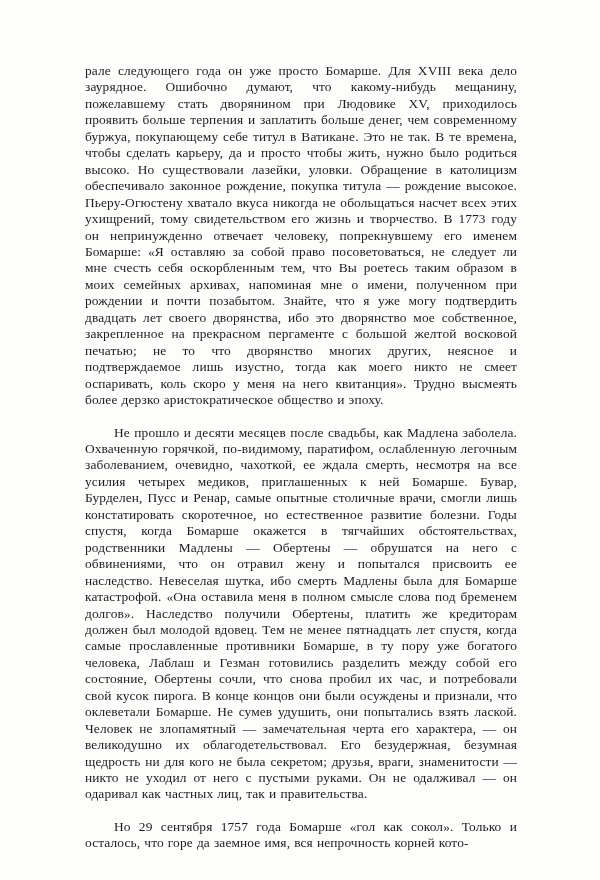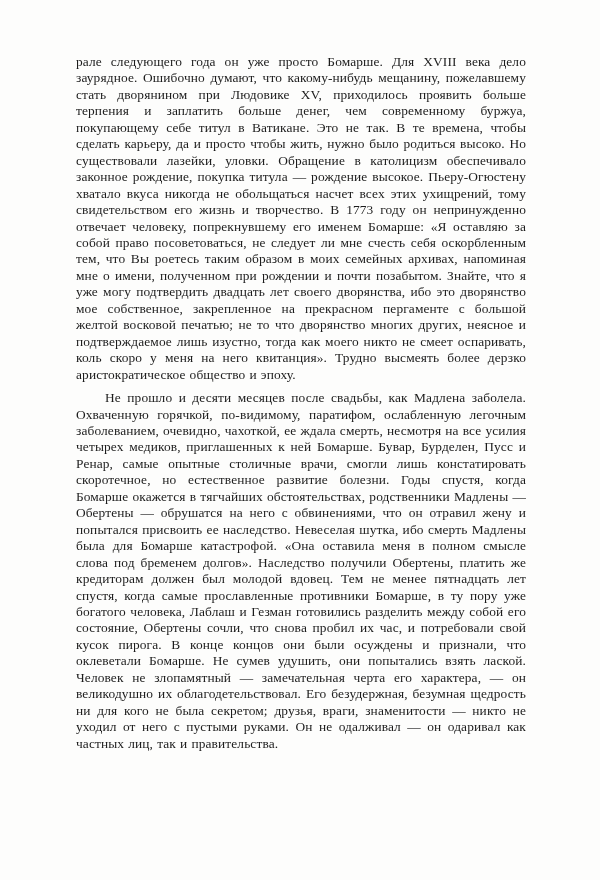--- a/index.html
+++ b/index.html
@@ -25,21 +25,21 @@
     left: 69px;
     top: 47px;
     width: 464px;
     text-align: justify;
     font-size: 13.4px;
     line-height: 16.45px;
     letter-spacing: 0.12px;
     word-spacing: 0.6px;
   }
   .text-block p {
-    margin: 7px;
+    margin: 16px;
   }
   .para-first {
     text-indent: 0;
   }
   .para-indent {
     margin-top: 5px;
     text-indent: 29px;
   }
   .para-section {
     margin-top: 19px;
@@ -57,14 +57,15 @@
     color: #1c1c1c;
   }
 </style>
 </head>
 <body>
 
 <div class="book-page">
   <div class="text-block">
     <p class="para-first">рале следующего года он уже просто Бомарше. Для XVIII века дело заурядное. Ошибочно думают, что какому-нибудь мещанину, пожелавшему стать дворянином при Людовике XV, приходилось проявить больше терпения и заплатить больше денег, чем современному буржуа, покупающему себе титул в Ватикане. Это не так. В те времена, чтобы сделать карьеру, да и просто чтобы жить, нужно было родиться высоко. Но существовали лазейки, уловки. Обращение в католицизм обеспечивало законное рождение, покупка титула — рождение высокое. Пьеру-Огюстену хватало вкуса никогда не обольщаться насчет всех этих ухищрений, тому свидетельством его жизнь и творчество. В 1773 году он непринужденно отвечает человеку, попрекнувшему его именем Бомарше: «Я оставляю за собой право посоветоваться, не следует ли мне счесть себя оскорбленным тем, что Вы роетесь таким образом в моих семейных архивах, напоминая мне о имени, полученном при рождении и почти позабытом. Знайте, что я уже могу подтвердить двадцать лет своего дворянства, ибо это дворянство мое собственное, закрепленное на прекрасном пергаменте с большой желтой восковой печатью; не то что дворянство многих других, неясное и подтверждаемое лишь изустно, тогда как моего никто не смеет оспаривать, коль скоро у меня на него квитанция». Трудно высмеять более дерзко аристократическое общество и эпоху.</p>
     <p class="para-indent">Не прошло и десяти месяцев после свадьбы, как Мадлена заболела. Охваченную горячкой, по-видимому, паратифом, ослабленную легочным заболеванием, очевидно, чахоткой, ее ждала смерть, несмотря на все усилия четырех медиков, приглашенных к ней Бомарше. Бувар, Бурделен, Пусс и Ренар, самые опытные столичные врачи, смогли лишь констатировать скоротечное, но естественное развитие болезни. Годы спустя, когда Бомарше окажется в тягчайших обстоятельствах, родственники Мадлены — Обертены — обрушатся на него с обвинениями, что он отравил жену и попытался присвоить ее наследство. Невеселая шутка, ибо смерть Мадлены была для Бомарше катастрофой. «Она оставила меня в полном смысле слова под бременем долгов». Наследство получили Обертены, платить же кредиторам должен был молодой вдовец. Тем не менее пятнадцать лет спустя, когда самые прославленные противники Бомарше, в ту пору уже богатого человека, Лаблаш и Гезман готовились разделить между собой его состояние, Обертены сочли, что снова пробил их час, и потребовали свой кусок пирога. В конце концов они были осуждены и признали, что оклеветали Бомарше. Не сумев удушить, они попытались взять лаской. Человек не злопамятный — замечательная черта его характера, — он великодушно их облагодетельствовал. Его безудержная, безумная щедрость ни для кого не была секретом; друзья, враги, знаменитости — никто не уходил от него с пустыми руками. Он не одалживал — он одаривал как частных лиц, так и правительства.</p>
+    <p class="para-section">Но 29 сентября 1757 года Бомарше «гол как сокол». Только и осталось, что горе да заемное имя, вся непрочность корней кото-</p>
   </div>
 </div>
 
 </body></html>

